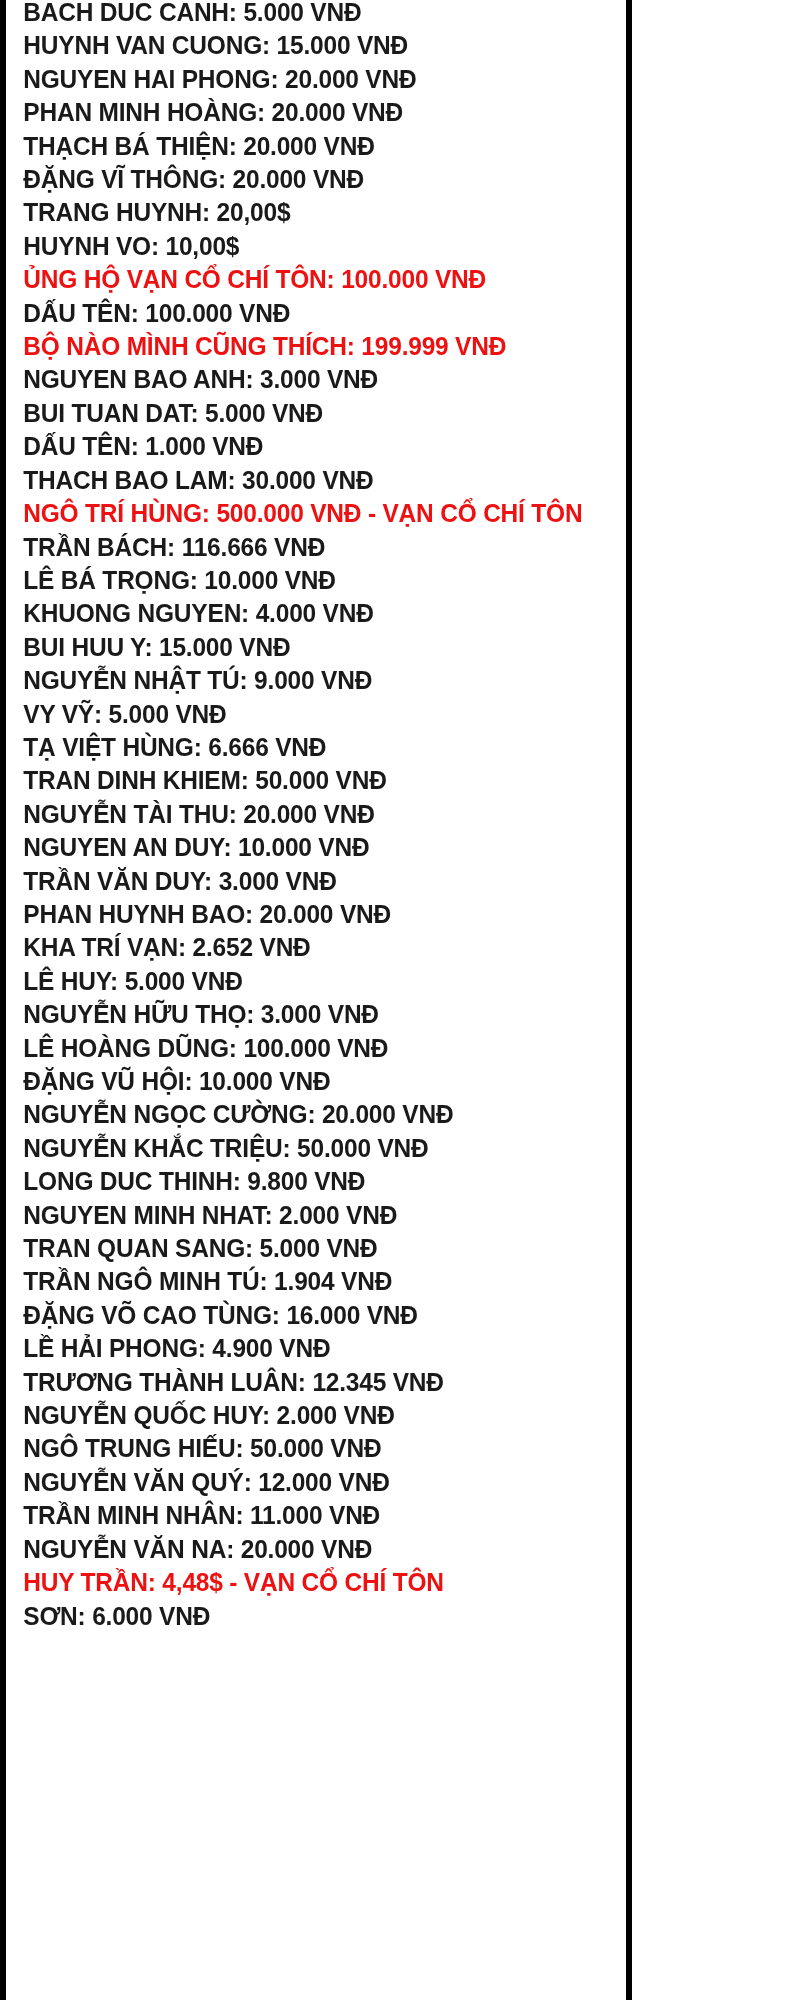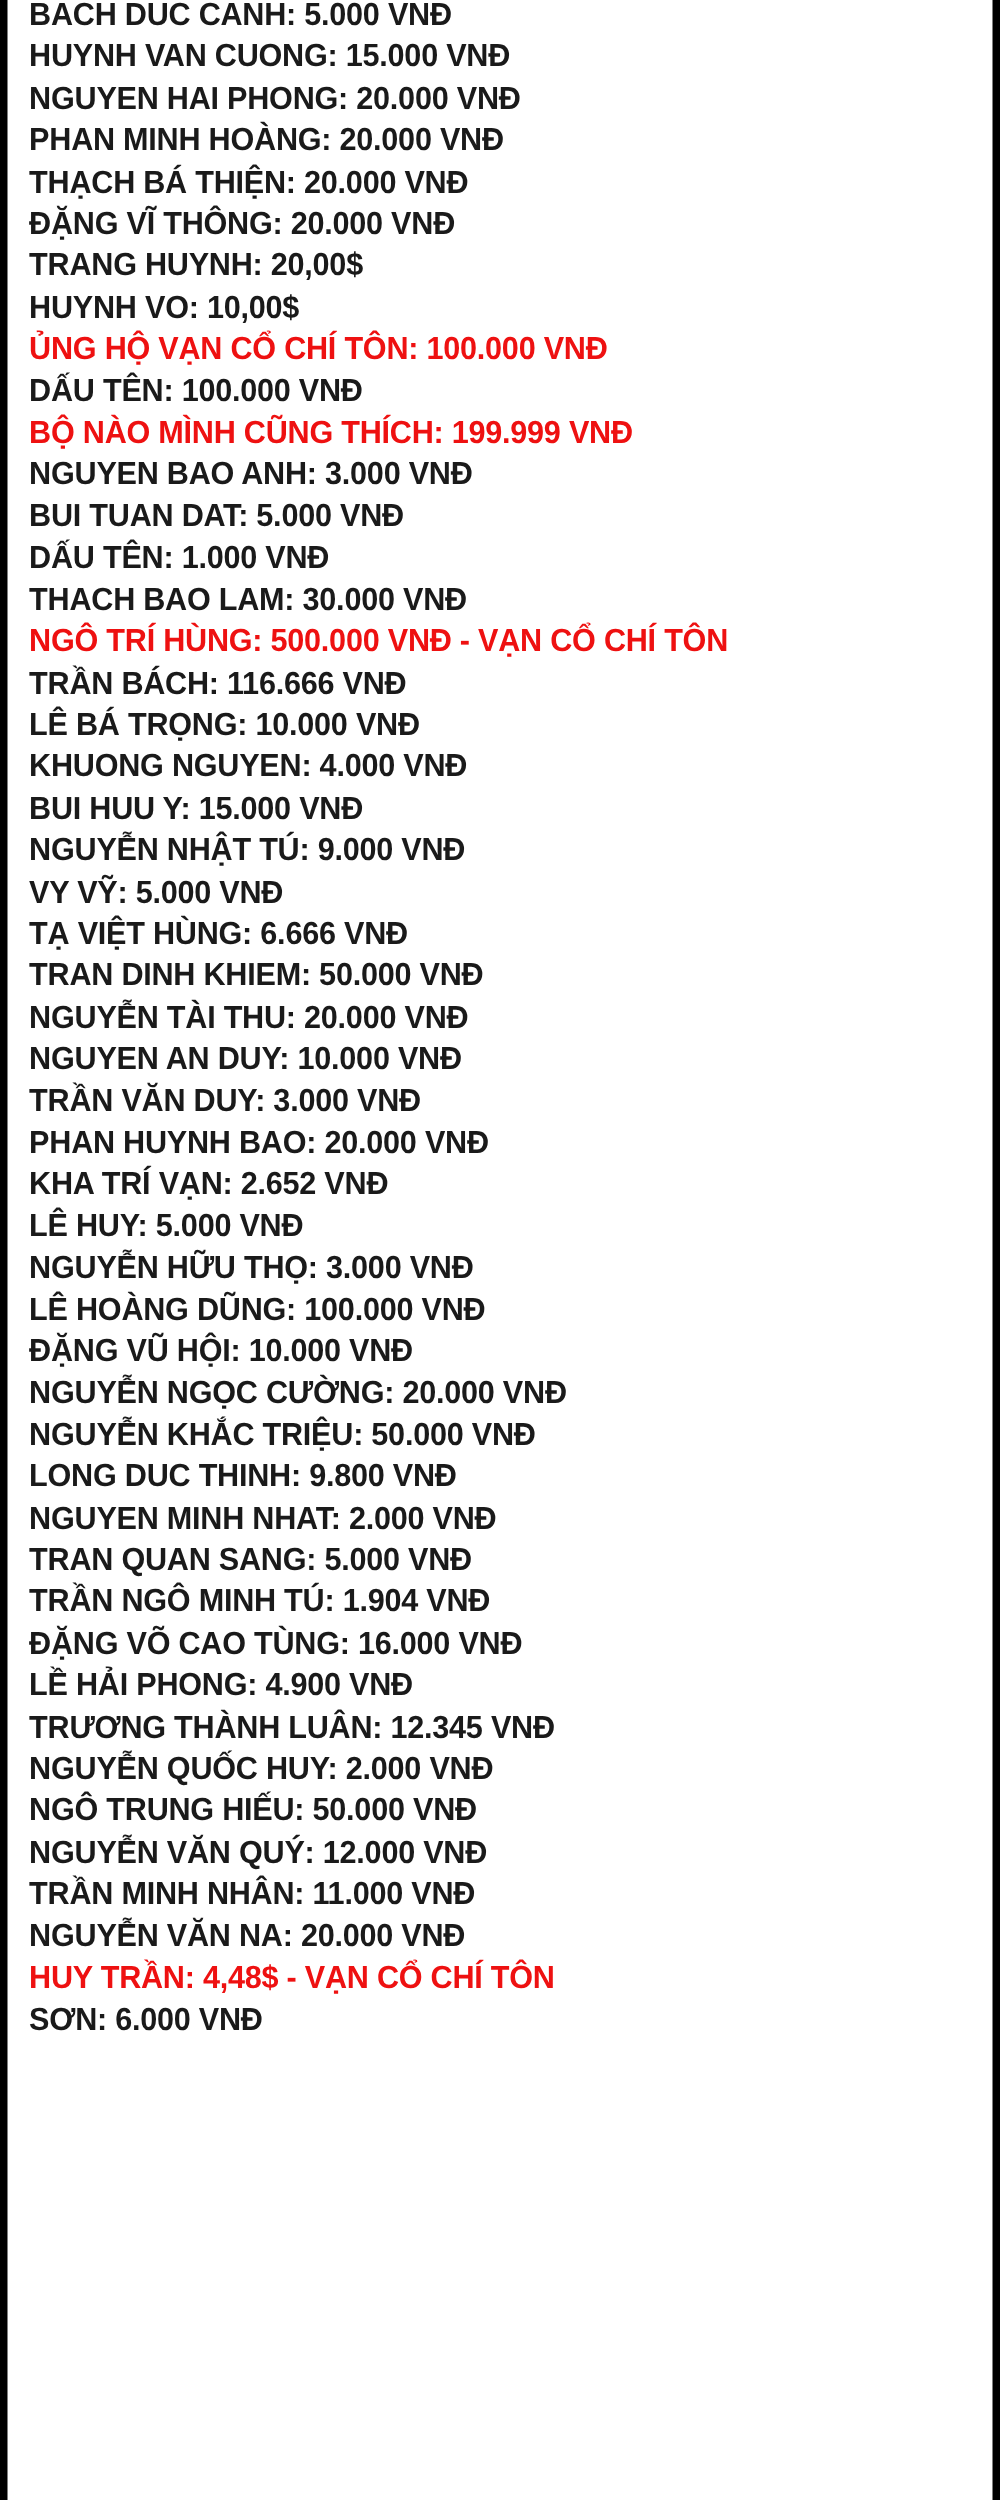--- a/index.html
+++ b/index.html
@@ -8,21 +8,21 @@
     background: #ffffff;
   }
   body {
     width: 800px;
     height: 2000px;
     position: relative;
     font-family: "Liberation Sans", sans-serif;
     overflow: hidden;
   }
   .page {
-    width: 800px;
+    width: 632px;
     height: 2000px;
     background: #ffffff;
     box-sizing: border-box;
     border-left: 6px solid #000000;
     border-right: 6px solid #000000;
     position: relative;
     overflow: hidden;
   }
   .donation-list {
     list-style: none;

